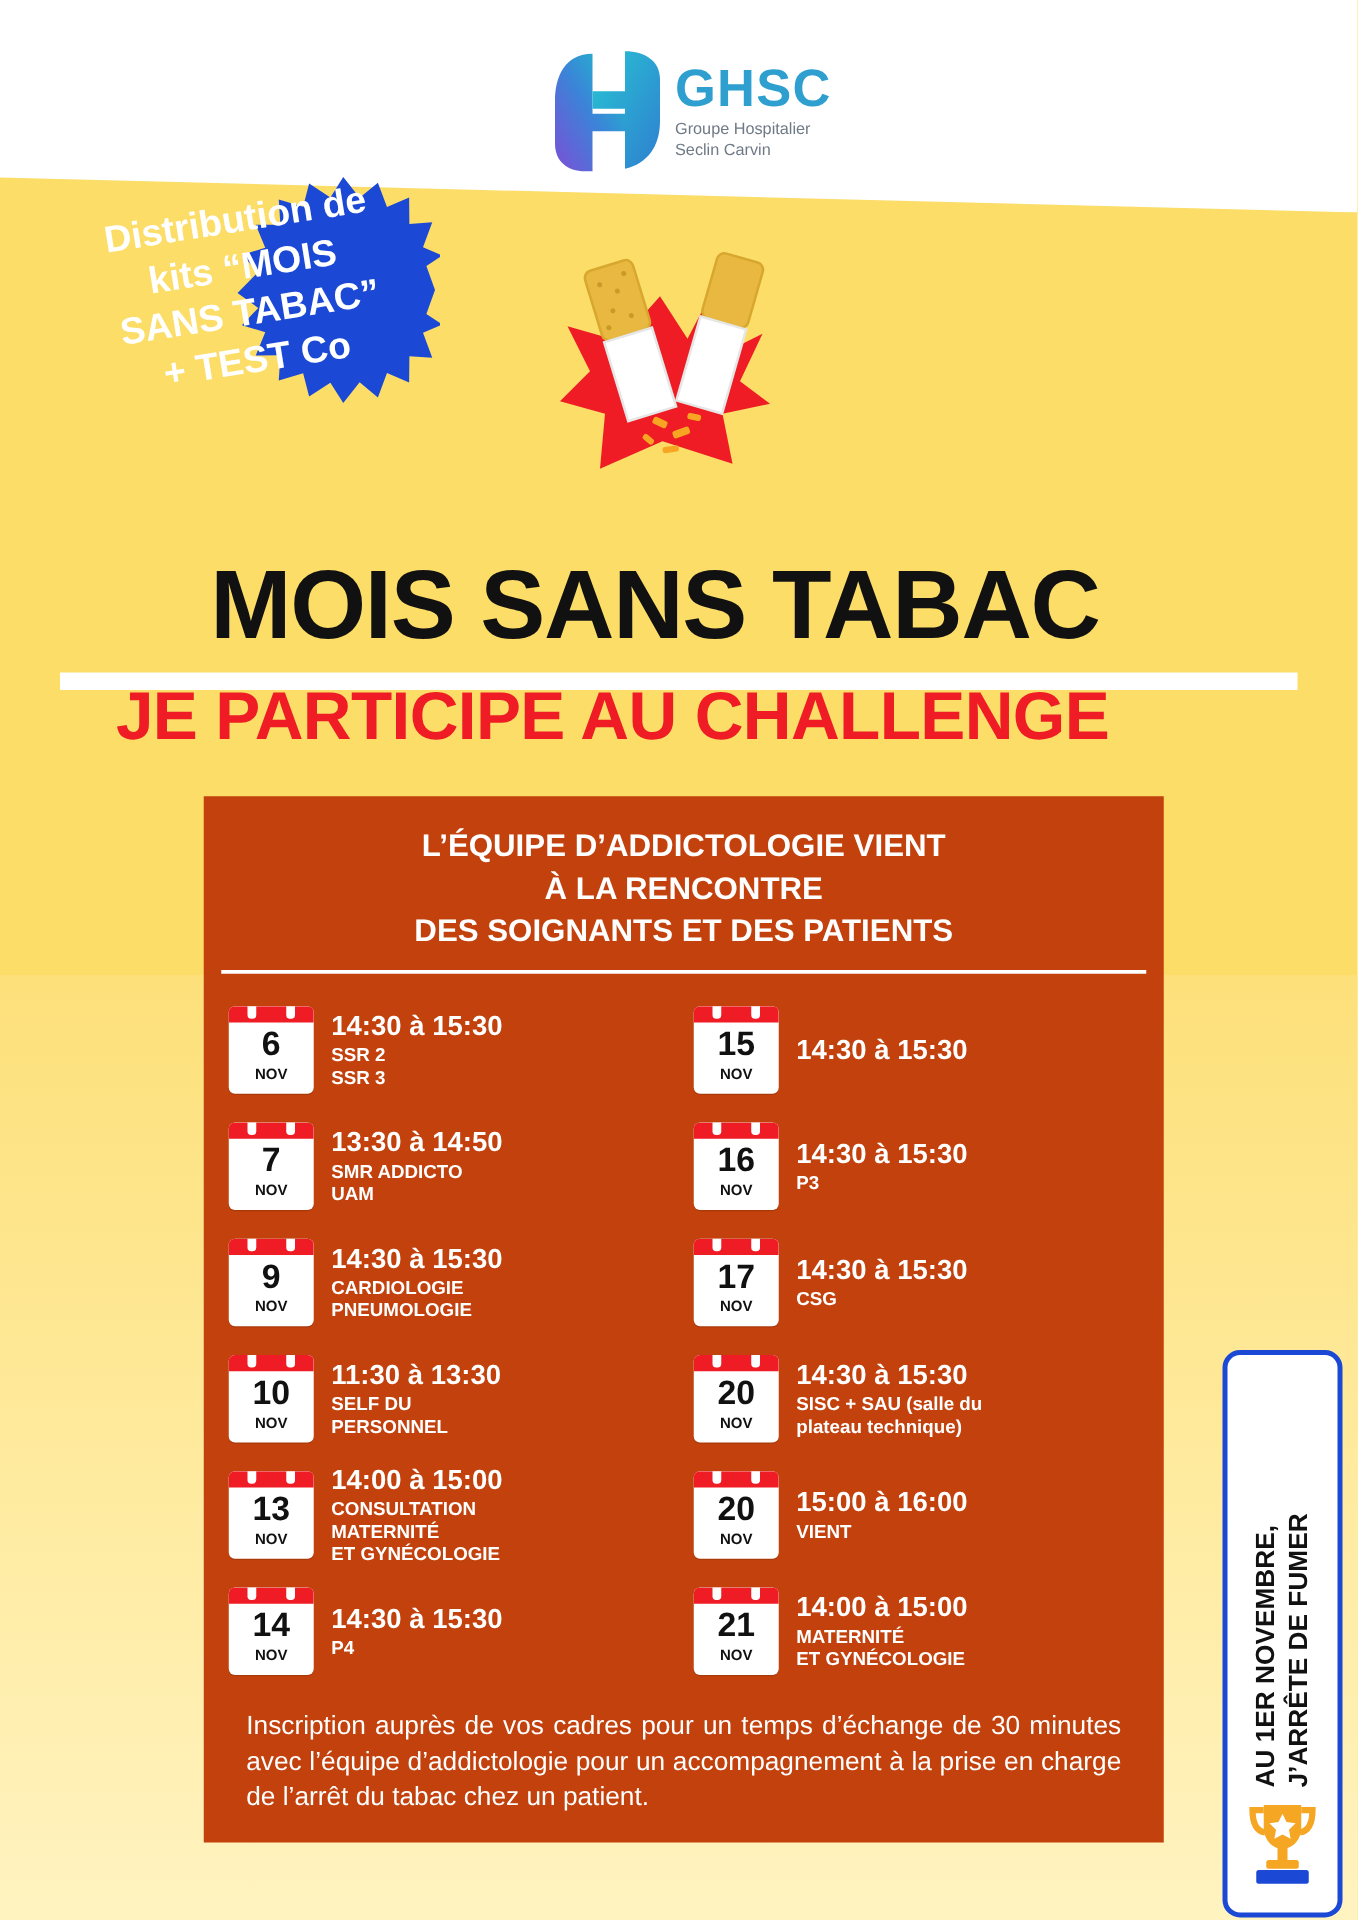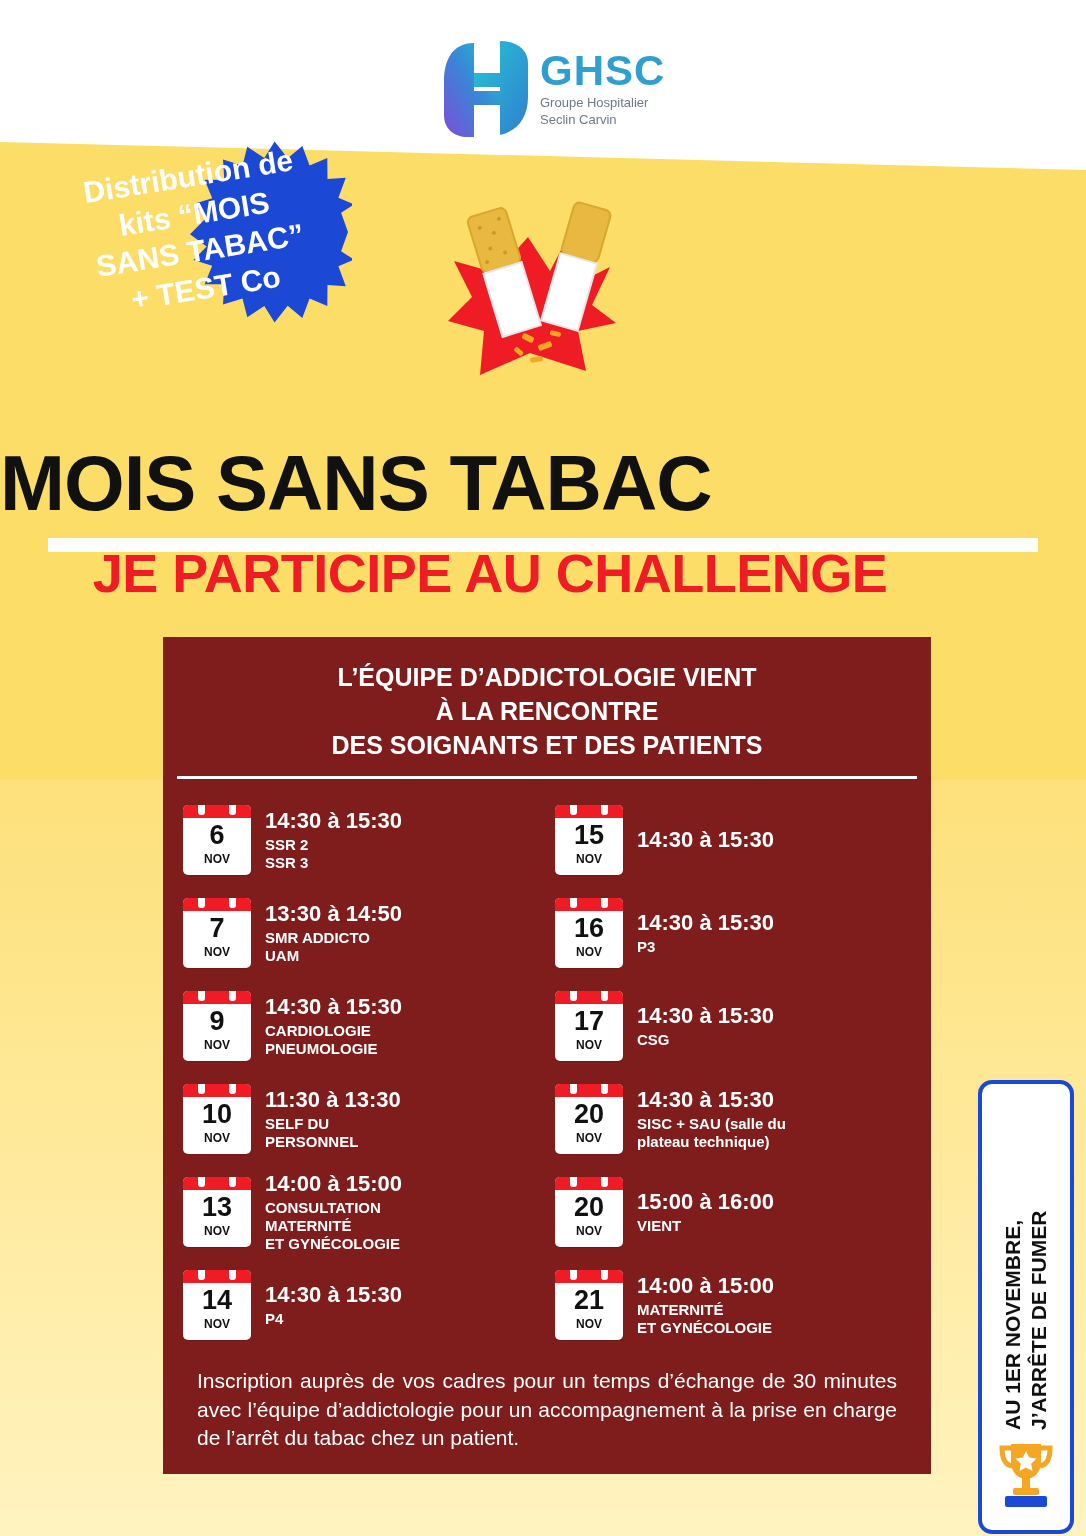--- a/index.html
+++ b/index.html
@@ -102,20 +102,21 @@
     left: 410px; top: 185px;
     width: 250px; height: 210px;
     z-index: 5;
   }
 
   
   .title-main {
     position: absolute;
     left: 0; top: 438px;
     width: 1048px;
+    text-align: center;
     font-size: 78px;
     font-weight: bold;
     color: #111111;
     letter-spacing: -1px;
     z-index: 6;
   }
   .title-sub-band {
     position: absolute;
     left: 48px; top: 538px;
     width: 990px; height: 14px;
@@ -132,21 +133,21 @@
     color: #ef1c25;
     letter-spacing: -0.5px;
     z-index: 6;
   }
 
   
   .panel {
     position: absolute;
     left: 163px; top: 637px;
     width: 768px;
-    background: #7f1d1d;
+    background: #c2410c;
     z-index: 6;
     padding: 16px 0 0 0;
     min-height: 740px;
   }
   .panel-head {
     color: #ffffff;
     text-align: center;
     font-weight: bold;
     font-size: 25px;
     line-height: 1.35;

